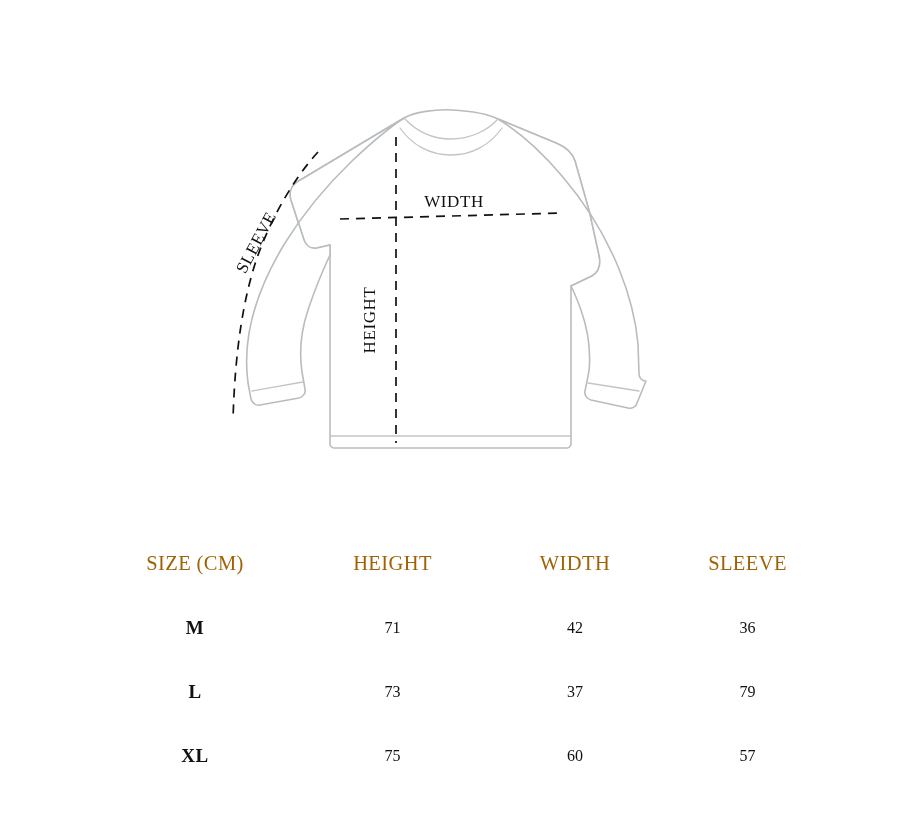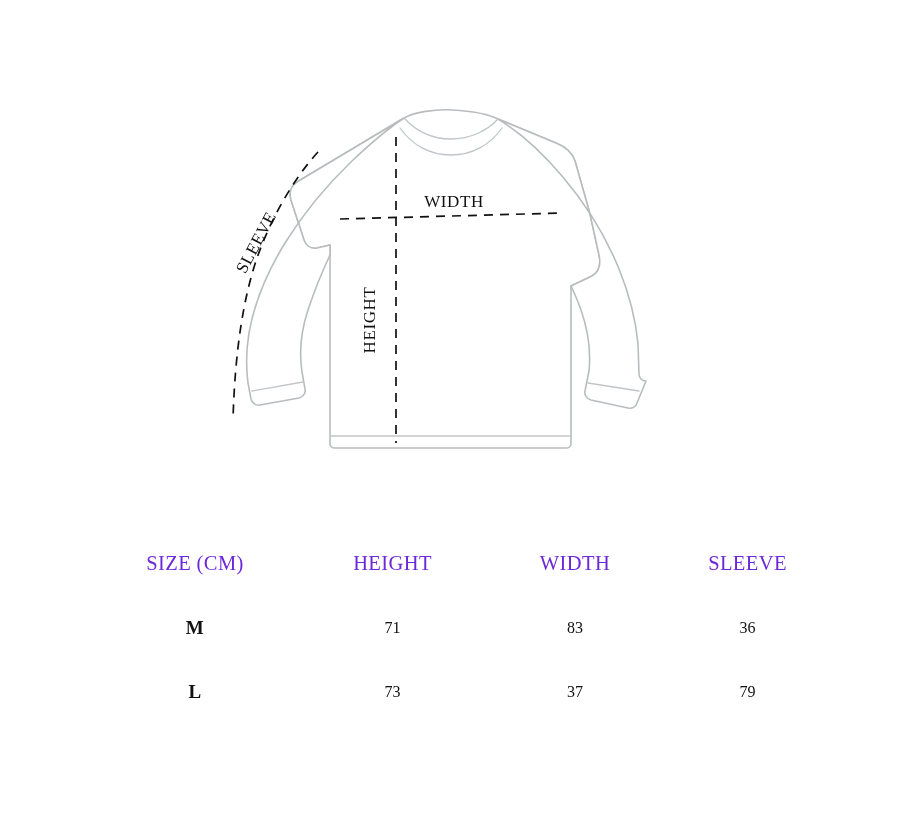--- a/index.html
+++ b/index.html
@@ -75,21 +75,21 @@
   #size-table td, #size-table th {
     padding: 0;
     text-align: center;
     vertical-align: middle;
     font-weight: normal;
   }
   #size-table thead th {
     height: 66px;
     font-size: 20.5px;
     letter-spacing: 0.4px;
-    color: #6d28d9;
+    color: #a16207;
   }
   #size-table tbody td {
     height: 64px;
     font-size: 16px;
     color: #111111;
   }
   #size-table tbody td.size-cell {
     font-weight: bold;
     font-size: 19px;
     letter-spacing: 0.5px;
@@ -208,25 +208,31 @@
         <th>SIZE (CM)</th>
         <th>HEIGHT</th>
         <th>WIDTH</th>
         <th>SLEEVE</th>
       </tr>
     </thead>
     <tbody>
       <tr>
         <td class="size-cell">M</td>
         <td>71</td>
-        <td>83</td>
+        <td>42</td>
         <td>36</td>
       </tr>
       <tr>
         <td class="size-cell">L</td>
         <td>73</td>
         <td>37</td>
         <td>79</td>
       </tr>
+      <tr>
+        <td class="size-cell">XL</td>
+        <td>75</td>
+        <td>60</td>
+        <td>57</td>
+      </tr>
     </tbody>
   </table>
 
 </div>
 
 </body></html>

